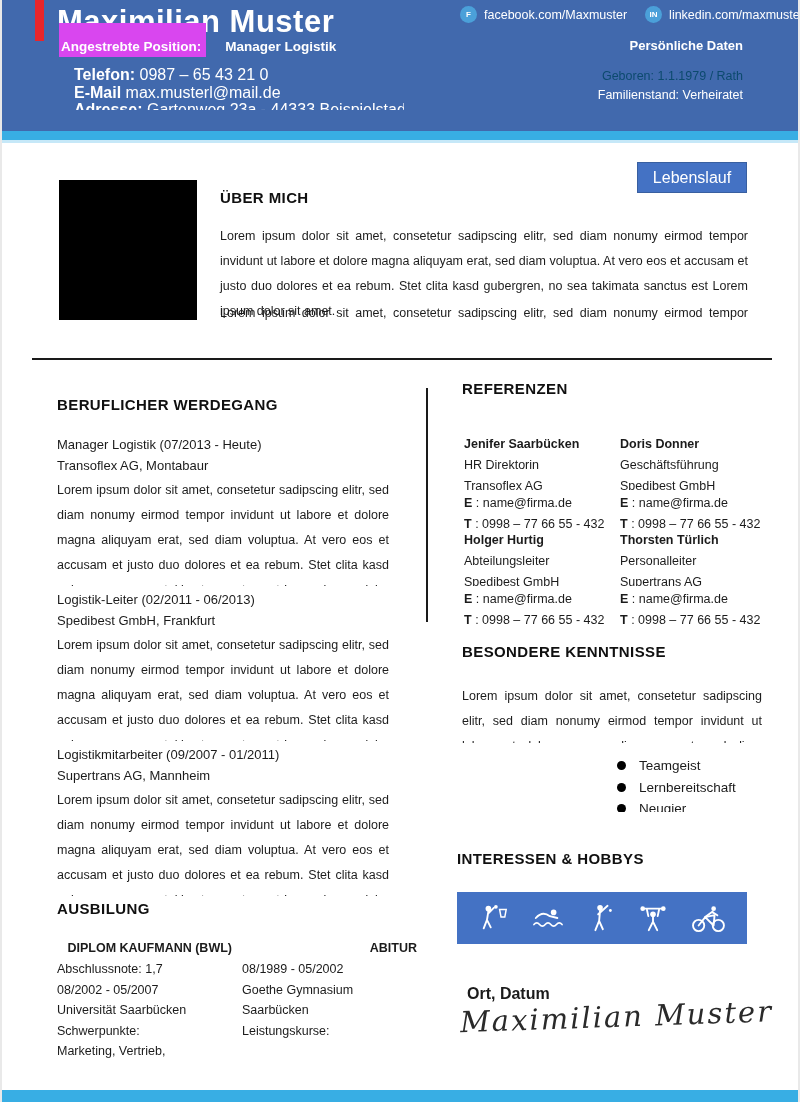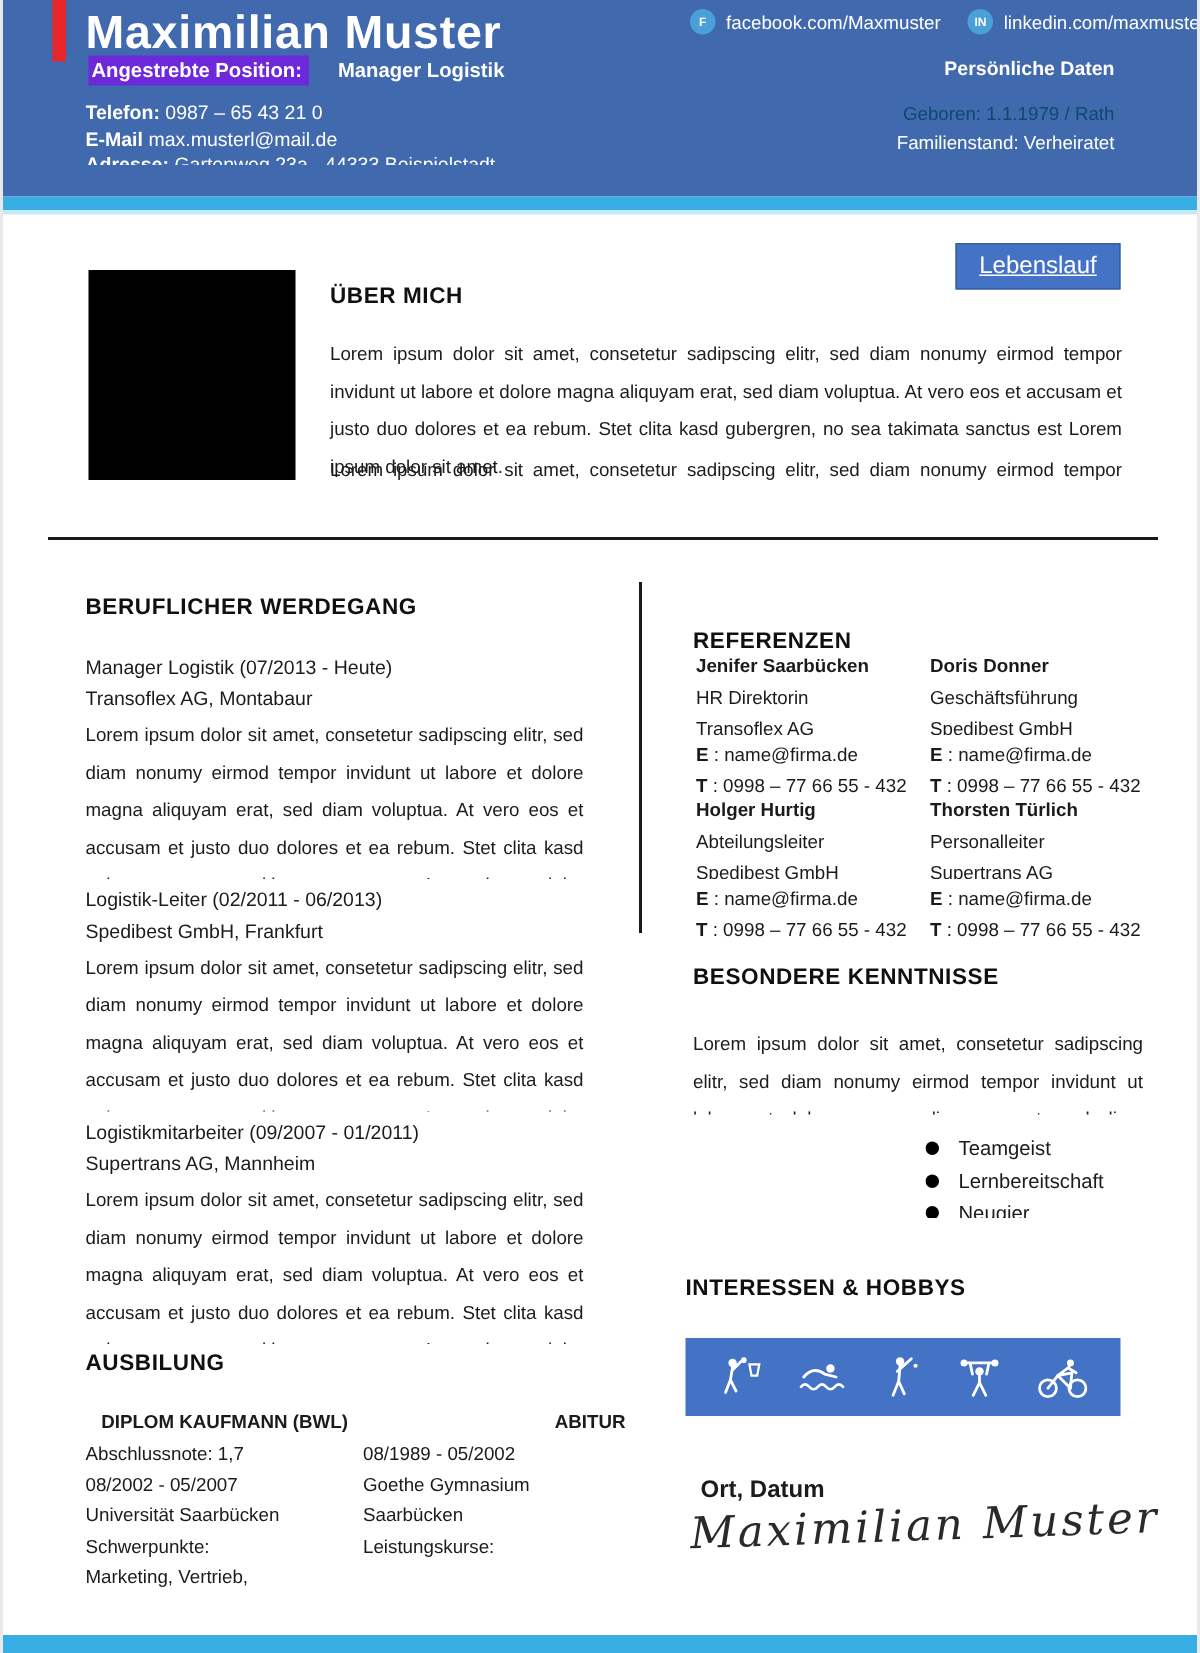--- a/index.html
+++ b/index.html
@@ -11,36 +11,36 @@
   }
   .abs { position:absolute; }
 
   
   #header { top:0; left:0; width:800px; height:131px; background:#4169ad; }
   #stripe  { top:131px; left:0; width:800px; height:9px; background:#38aee4; }
   #stripe2 { top:140px; left:0; width:800px; height:3px; background:#c6e8f8; }
   #red-bar { left:33px; top:0; width:9px; height:41px; background:#e8262b; }
   #name { left:55px; top:4px; font-size:31px; font-weight:bold; color:#fff; letter-spacing:.5px; white-space:nowrap; }
   #subtitle { left:57px; top:39px; font-size:13.5px; font-weight:bold; color:#fff; white-space:nowrap; }
-  .pos-label { background:#6d28d9; padding:2px 5px 3px 2px; }
+  .pos-label { background:#d946ef; padding:16px 5px 3px 2px; }
   .pos-value { padding-left:19px; }
-  #contact { left:55px; top:66px; width:330px; height:44px; overflow:hidden; color:#fff; font-size:13px; }
+  #contact { left:72px; top:66px; width:330px; height:44px; overflow:hidden; color:#fff; font-size:16px; }
   .contact-line { line-height:17.5px; white-space:nowrap; }
   .contact-label { font-weight:bold; }
   #social { left:458px; top:6px; display:flex; gap:18px; align-items:center; color:#fff; font-size:12.5px; }
   .social-item { display:flex; align-items:center; gap:7px; cursor:pointer; }
   .social-circle { width:17px; height:17px; border-radius:50%; background:#4ba0d9; color:#fff;
                    display:flex; align-items:center; justify-content:center; font-size:8px; font-weight:bold; }
   #personal-title { right:55px; top:38px; color:#fff; font-size:13px; font-weight:bold; text-align:right; }
   #geboren { right:55px; top:69px; color:#0c4a6e; font-size:12.5px; text-align:right; }
   #familienstand { right:55px; top:88px; color:#fff; font-size:12.5px; text-align:right; }
 
   
   #badge { left:635px; top:162px; width:110px; height:31px; background:#4472c4; border:1px solid #385fa0;
-           color:#fff; font-size:16px; display:flex; align-items:center; justify-content:center;text-decoration:underline; }
+           color:#fff; font-size:16px; display:flex; align-items:center; justify-content:center; }
   #photo { left:57px; top:180px; width:138px; height:140px; background:#000; }
   .sec-title { font-size:15px; font-weight:bold; letter-spacing:.4px; color:#101010; white-space:nowrap; }
   #about-title { left:218px; top:189px; }
   .body-text { font-size:12.5px; line-height:25px; text-align:justify; color:#1c1c1c; }
   #about-p1 { left:218px; top:224px; width:528px; }
   #about-p2 { left:218px; top:301px; width:528px; height:22px; overflow:hidden; }
   #divider-h  { left:30px;  top:358px; width:740px; height:2px; background:#1a1a1a; }
   #col-divider{ left:424px; top:388px; width:2px; height:234px; background:#1a1a1a; }
 
   
@@ -50,21 +50,21 @@
   .job-title, .job-company { font-size:13px; line-height:21px; white-space:nowrap; }
   .job-text { margin-top:2px; }
 
   #ausbildung-title { left:55px; top:900px; }
   .edu { top:938px; width:175px; font-size:12.5px; }
   #edu1 { left:55px; } #edu2 { left:240px; }
   .edu-degree { font-weight:bold; line-height:21px; white-space:nowrap;text-align:right; }
   .edu-line { line-height:20.5px; white-space:nowrap; }
 
   
-  #referenzen-title { left:460px; top:419px; }
+  #referenzen-title { left:460px; top:380px; }
   .ref { width:156px; }
   #ref1 { left:462px; top:434px; } #ref2 { left:618px; top:434px; }
   #ref3 { left:462px; top:530px; } #ref4 { left:618px; top:530px; }
   .ref-head { height:56px; overflow:hidden; }
   .ref-name { font-weight:bold; font-size:12.5px; line-height:21px; white-space:nowrap; }
   .ref-line { font-size:12.5px; line-height:21px; white-space:nowrap; }
   .ref-contact { height:37px; overflow:hidden; margin-top:3px; }
   .ref-strong { font-weight:bold; }
 
   #kenntnisse-title { left:460px; top:643px; }

